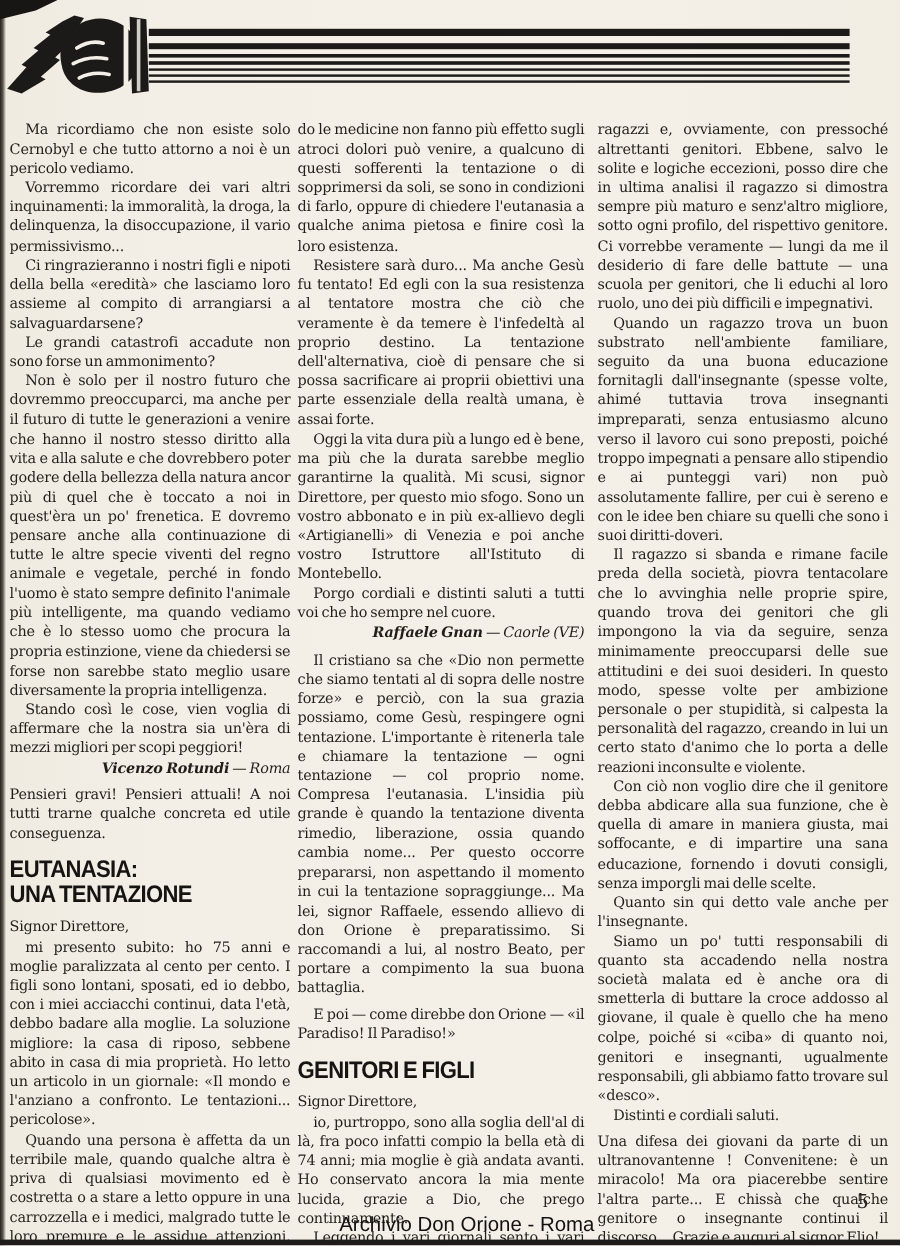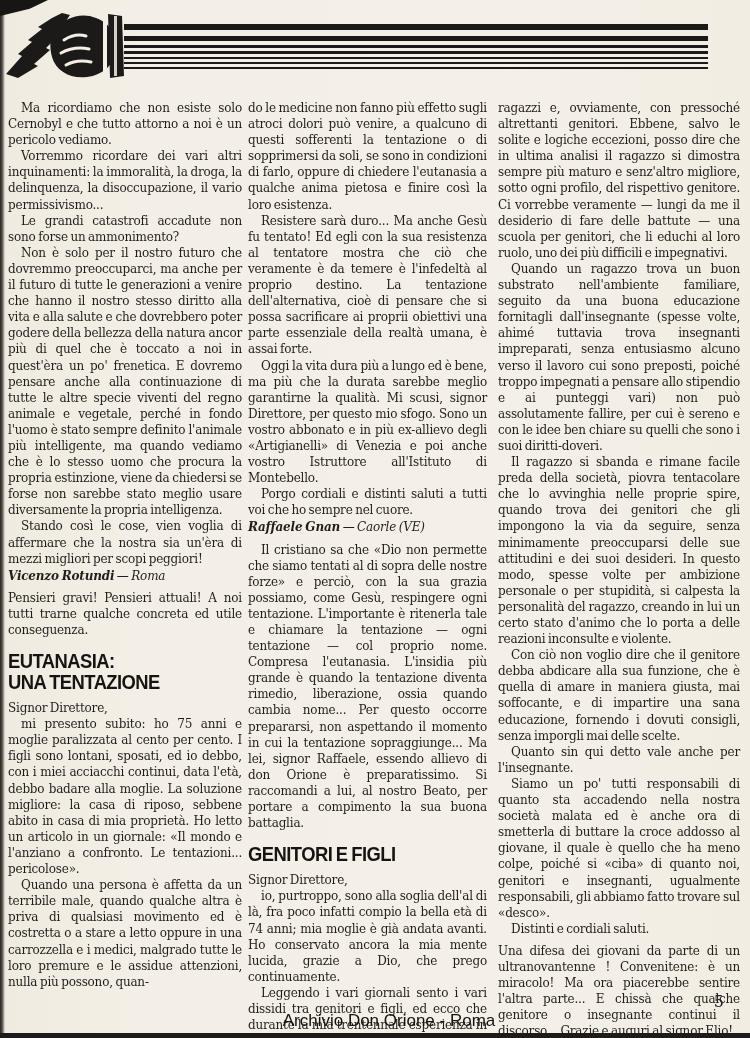--- a/index.html
+++ b/index.html
@@ -25,21 +25,21 @@
     font-size:12px;line-height:16.1px;text-align:justify;
     letter-spacing:-0.2px;word-spacing:-1px;}
   #col1{left:8px;width:234px;}
   #col2{left:248px;width:239px;}
   #col3{left:498px;width:242px;}
 
   .para{margin:0;text-indent:13px;}
   .flush{text-indent:0;}
   .reply{margin:6px 0;text-indent:13px;}
   .reply.flush{text-indent:0;}
-  .sig{margin:1px 0 2px;font-style:italic;text-indent:0;}
+  .sig{margin:1px 0 2px;text-align:right;font-style:italic;text-indent:0;}
   .sig-name{font-weight:bold;}
   .head{font-family:"Liberation Sans",sans-serif;font-weight:700;font-size:20px;
     line-height:21px;letter-spacing:-0.6px;margin:13px 0 7px;color:#151412;
     transform:scaleX(0.92);transform-origin:0 50%;white-space:nowrap;}
 
   .watermark{position:absolute;left:0;right:0;bottom:7px;text-align:center;
     font-family:"Liberation Sans",sans-serif;font-size:17px;color:#121212;
     transform:translateX(14px);}
   .page-num{position:absolute;right:26px;top:992px;font-family:"DejaVu Serif",serif;
     font-size:16px;color:#26231f;}
@@ -72,37 +72,39 @@
     <div class="stripe s3"></div>
     <div class="stripe s4"></div>
     <div class="stripe s5"></div>
     <div class="stripe s6"></div>
     <div class="stripe s7"></div>
   </div>
 
   <div id="col1" class="col">
       <p class="para">Ma ricordiamo che non esiste solo Cernobyl e che tutto attorno a noi è un pericolo vediamo.</p>
       <p class="para">Vorremmo ricordare dei vari altri inquinamenti: la immoralità, la droga, la delinquenza, la disoccupazione, il vario permissivismo...</p>
+      <p class="para">Ci ringrazieranno i nostri figli e nipoti della bella «eredità» che lasciamo loro assieme al compito di arrangiarsi a salvaguardarsene?</p>
       <p class="para">Le grandi catastrofi accadute non sono forse un ammonimento?</p>
       <p class="para">Non è solo per il nostro futuro che dovremmo preoccuparci, ma anche per il futuro di tutte le generazioni a venire che hanno il nostro stesso diritto alla vita e alla salute e che dovrebbero poter godere della bellezza della natura ancor più di quel che è toccato a noi in quest'èra un po' frenetica. E dovremo pensare anche alla continuazione di tutte le altre specie viventi del regno animale e vegetale, perché in fondo l'uomo è stato sempre definito l'animale più intelligente, ma quando vediamo che è lo stesso uomo che procura la propria estinzione, viene da chiedersi se forse non sarebbe stato meglio usare diversamente la propria intelligenza.</p>
       <p class="para">Stando così le cose, vien voglia di affermare che la nostra sia un'èra di mezzi migliori per scopi peggiori!</p>
       <p class="sig"><span class="sig-name">Vicenzo Rotundi</span><span> — </span><span class="sig-place">Roma</span></p>
       <p class="reply flush">Pensieri gravi! Pensieri attuali! A noi tutti trarne qualche concreta ed utile conseguenza.</p>
       <h2 class="head">EUTANASIA:<br>UNA TENTAZIONE</h2>
       <p class="para flush">Signor Direttore,</p>
       <p class="para">mi presento subito: ho 75 anni e moglie paralizzata al cento per cento. I figli sono lontani, sposati, ed io debbo, con i miei acciacchi continui, data l'età, debbo badare alla moglie. La soluzione migliore: la casa di riposo, sebbene abito in casa di mia proprietà. Ho letto un articolo in un giornale: «Il mondo e l'anziano a confronto. Le tentazioni... pericolose».</p>
       <p class="para">Quando una persona è affetta da un terribile male, quando qualche altra è priva di qualsiasi movimento ed è costretta o a stare a letto oppure in una carrozzella e i medici, malgrado tutte le loro premure e le assidue attenzioni, nulla più possono, quan-</p>
     </div>
   <div id="col2" class="col">
       <p class="para flush">do le medicine non fanno più effetto sugli atroci dolori può venire, a qualcuno di questi sofferenti la tentazione o di sopprimersi da soli, se sono in condizioni di farlo, oppure di chiedere l'eutanasia a qualche anima pietosa e finire così la loro esistenza.</p>
       <p class="para">Resistere sarà duro... Ma anche Gesù fu tentato! Ed egli con la sua resistenza al tentatore mostra che ciò che veramente è da temere è l'infedeltà al proprio destino. La tentazione dell'alternativa, cioè di pensare che si possa sacrificare ai proprii obiettivi una parte essenziale della realtà umana, è assai forte.</p>
       <p class="para">Oggi la vita dura più a lungo ed è bene, ma più che la durata sarebbe meglio garantirne la qualità. Mi scusi, signor Direttore, per questo mio sfogo. Sono un vostro abbonato e in più ex-allievo degli «Artigianelli» di Venezia e poi anche vostro Istruttore all'Istituto di Montebello.</p>
       <p class="para">Porgo cordiali e distinti saluti a tutti voi che ho sempre nel cuore.</p>
       <p class="sig"><span class="sig-name">Raffaele Gnan</span><span> — </span><span class="sig-place">Caorle (VE)</span></p>
       <p class="reply">Il cristiano sa che «Dio non permette che siamo tentati al di sopra delle nostre forze» e perciò, con la sua grazia possiamo, come Gesù, respingere ogni tentazione. L'importante è ritenerla tale e chiamare la tentazione — ogni tentazione — col proprio nome. Compresa l'eutanasia. L'insidia più grande è quando la tentazione diventa rimedio, liberazione, ossia quando cambia nome... Per questo occorre prepararsi, non aspettando il momento in cui la tentazione sopraggiunge... Ma lei, signor Raffaele, essendo allievo di don Orione è preparatissimo. Si raccomandi a lui, al nostro Beato, per portare a compimento la sua buona battaglia.</p>
+      <p class="reply">E poi — come direbbe don Orione — «il Paradiso! Il Paradiso!»</p>
       <h2 class="head">GENITORI E FIGLI</h2>
       <p class="para flush">Signor Direttore,</p>
       <p class="para">io, purtroppo, sono alla soglia dell'al di là, fra poco infatti compio la bella età di 74 anni; mia moglie è già andata avanti. Ho conservato ancora la mia mente lucida, grazie a Dio, che prego continuamente.</p>
       <p class="para">Leggendo i vari giornali sento i vari dissidi tra genitori e figli, ed ecco che durante la mia trentennale esperienza in qualità d'insegnante di scuole medie superiori, ho avuto modo di avere contatti con migliaia di</p>
     </div>
   <div id="col3" class="col">
       <p class="para flush">ragazzi e, ovviamente, con pressoché altrettanti genitori. Ebbene, salvo le solite e logiche eccezioni, posso dire che in ultima analisi il ragazzo si dimostra sempre più maturo e senz'altro migliore, sotto ogni profilo, del rispettivo genitore. Ci vorrebbe veramente — lungi da me il desiderio di fare delle battute — una scuola per genitori, che li educhi al loro ruolo, uno dei più difficili e impegnativi.</p>
       <p class="para">Quando un ragazzo trova un buon substrato nell'ambiente familiare, seguito da una buona educazione fornitagli dall'insegnante (spesse volte, ahimé tuttavia trova insegnanti impreparati, senza entusiasmo alcuno verso il lavoro cui sono preposti, poiché troppo impegnati a pensare allo stipendio e ai punteggi vari) non può assolutamente fallire, per cui è sereno e con le idee ben chiare su quelli che sono i suoi diritti-doveri.</p>
       <p class="para">Il ragazzo si sbanda e rimane facile preda della società, piovra tentacolare che lo avvinghia nelle proprie spire, quando trova dei genitori che gli impongono la via da seguire, senza minimamente preoccuparsi delle sue attitudini e dei suoi desideri. In questo modo, spesse volte per ambizione personale o per stupidità, si calpesta la personalità del ragazzo, creando in lui un certo stato d'animo che lo porta a delle reazioni inconsulte e violente.</p>
       <p class="para">Con ciò non voglio dire che il genitore debba abdicare alla sua funzione, che è quella di amare in maniera giusta, mai soffocante, e di impartire una sana educazione, fornendo i dovuti consigli, senza imporgli mai delle scelte.</p>

